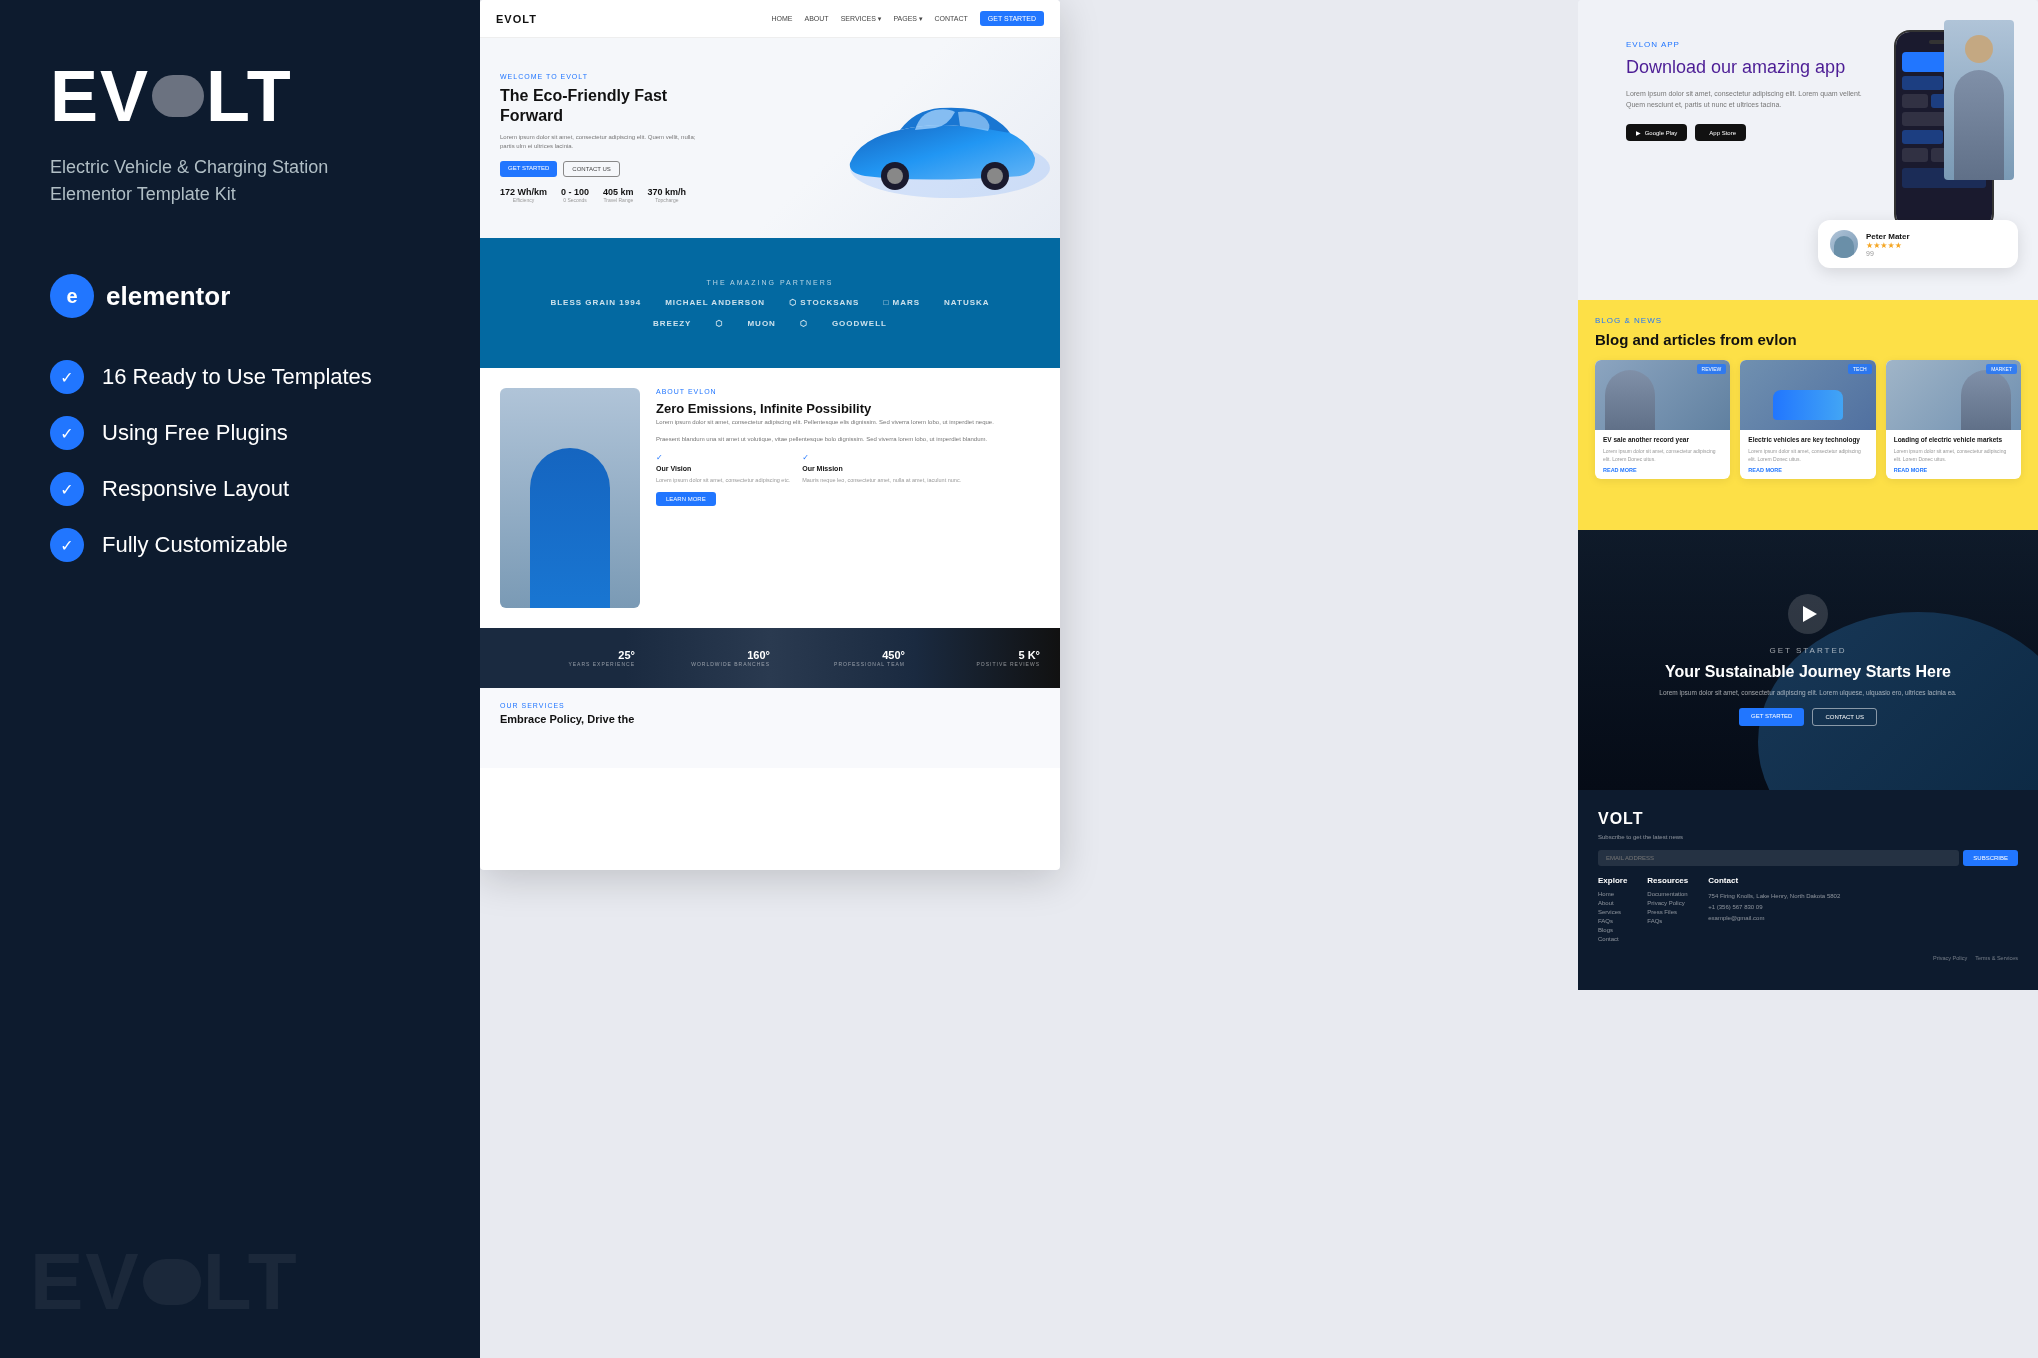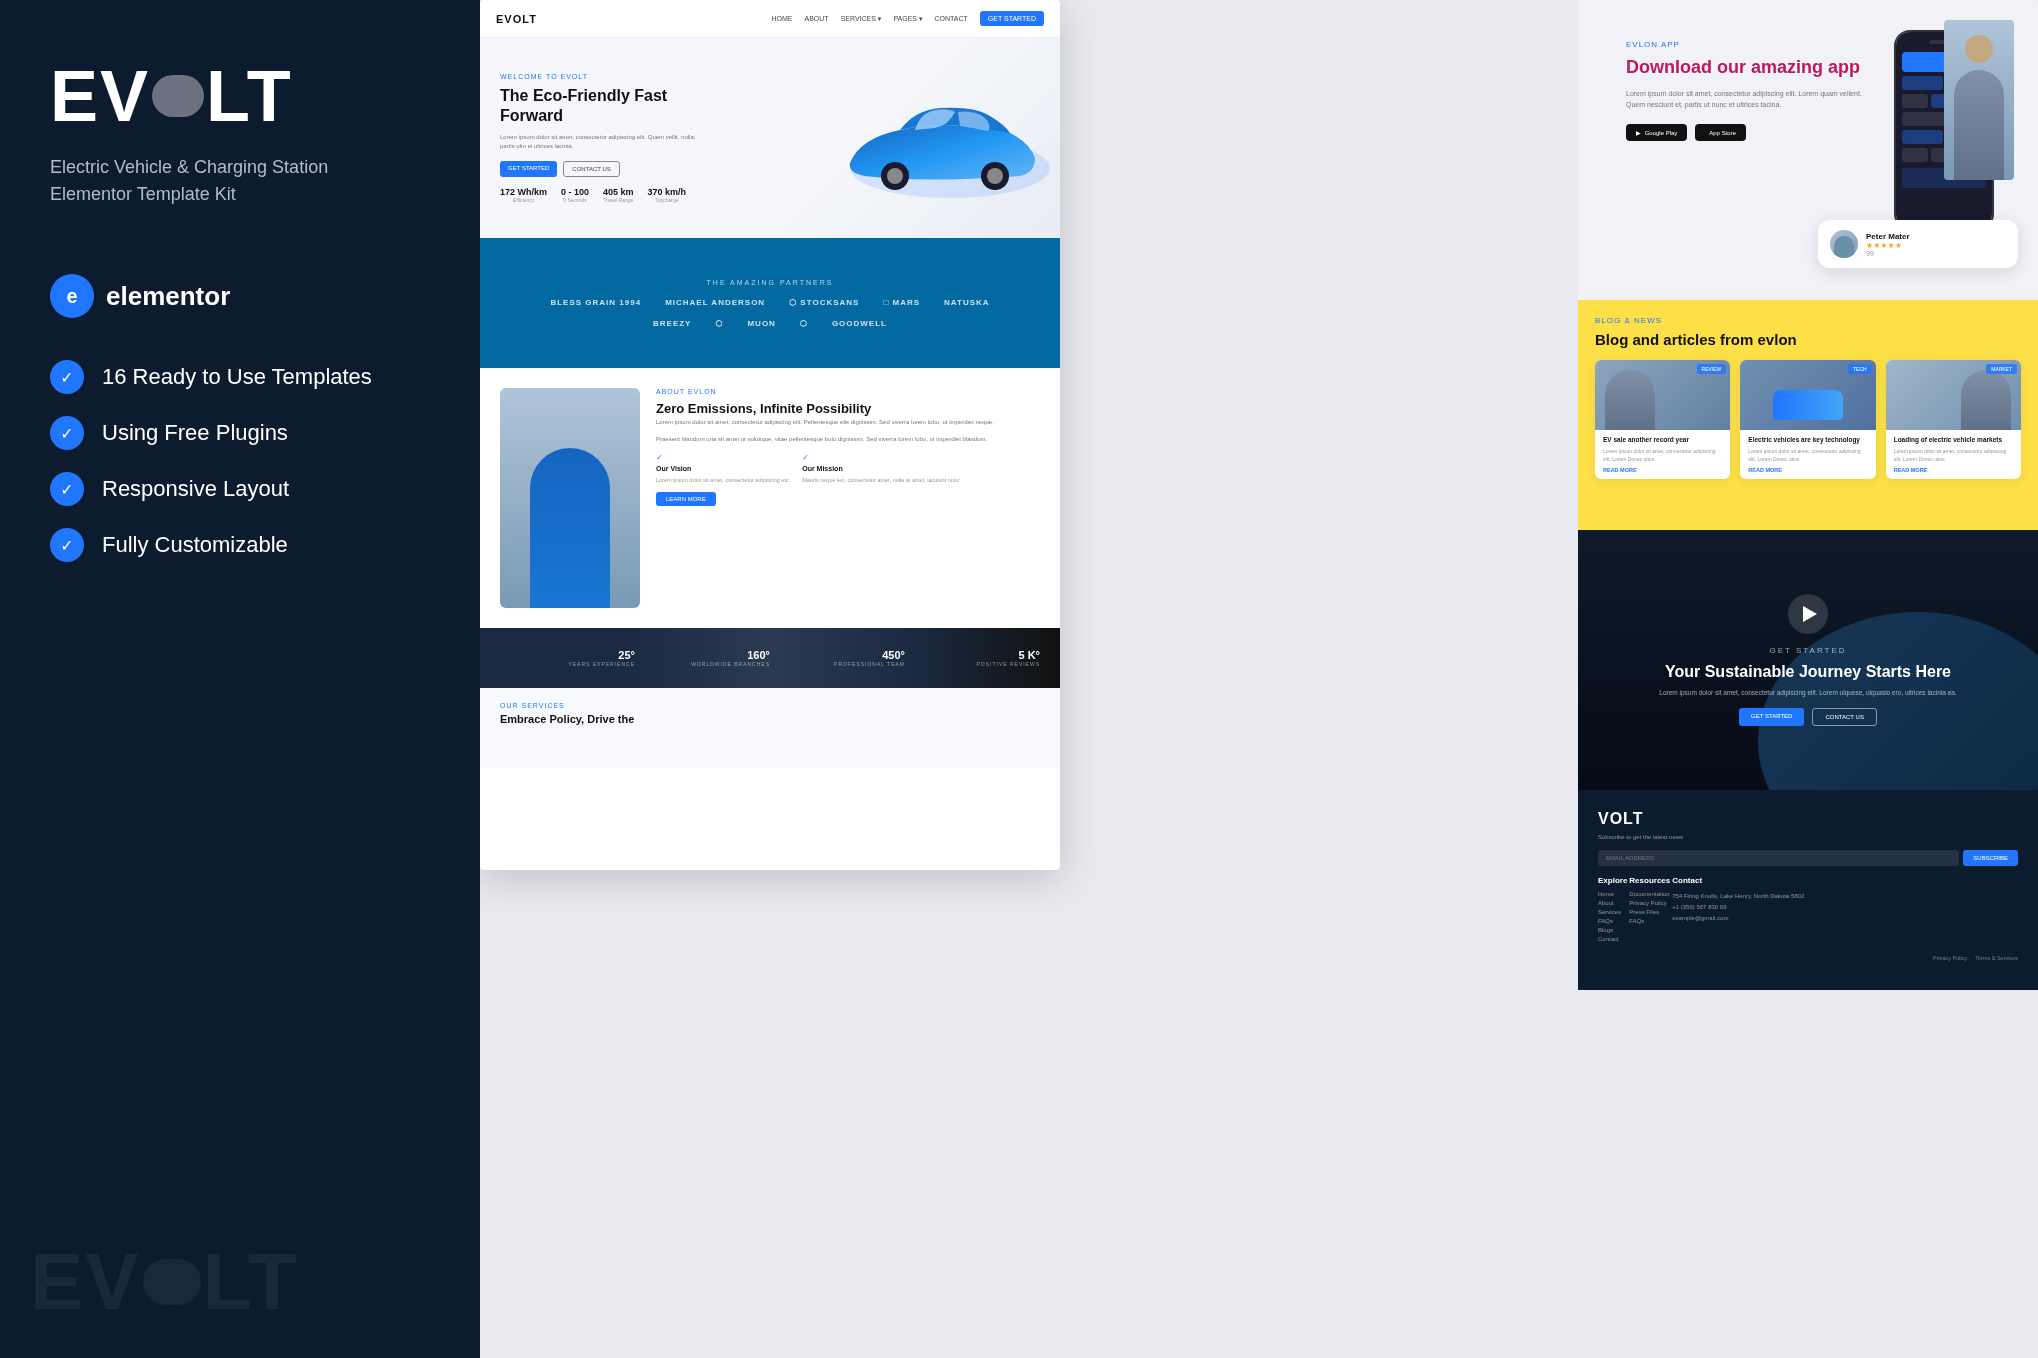--- a/index.html
+++ b/index.html
@@ -470,22 +470,22 @@
     .app-section-label {
       font-size: 8px;
       color: #2176ff;
       text-transform: uppercase;
       letter-spacing: 1px;
       margin-bottom: 8px;
     }
 
     .app-section-title {
       font-size: 18px;
-      font-weight: 700;
-      color: #be185d;
+      font-weight: 400;
+      color: #4c1d95;
       margin-bottom: 10px;
     }
 
     .app-section-desc {
       font-size: 7px;
       color: #777;
       line-height: 1.6;
       max-width: 280px;
     }
 
@@ -831,21 +831,21 @@
     .footer-sub-btn {
       background: #2176ff;
       color: white;
       font-size: 6px;
       padding: 5px 10px;
       border-radius: 3px;
     }
 
     .footer-cols {
       display: flex;
-      gap: 2px;
+      gap: 20px;
     }
 
     .footer-col-title {
       font-size: 8px;
       font-weight: 700;
       color: white;
       margin-bottom: 6px;
     }
 
     .footer-col-link {

